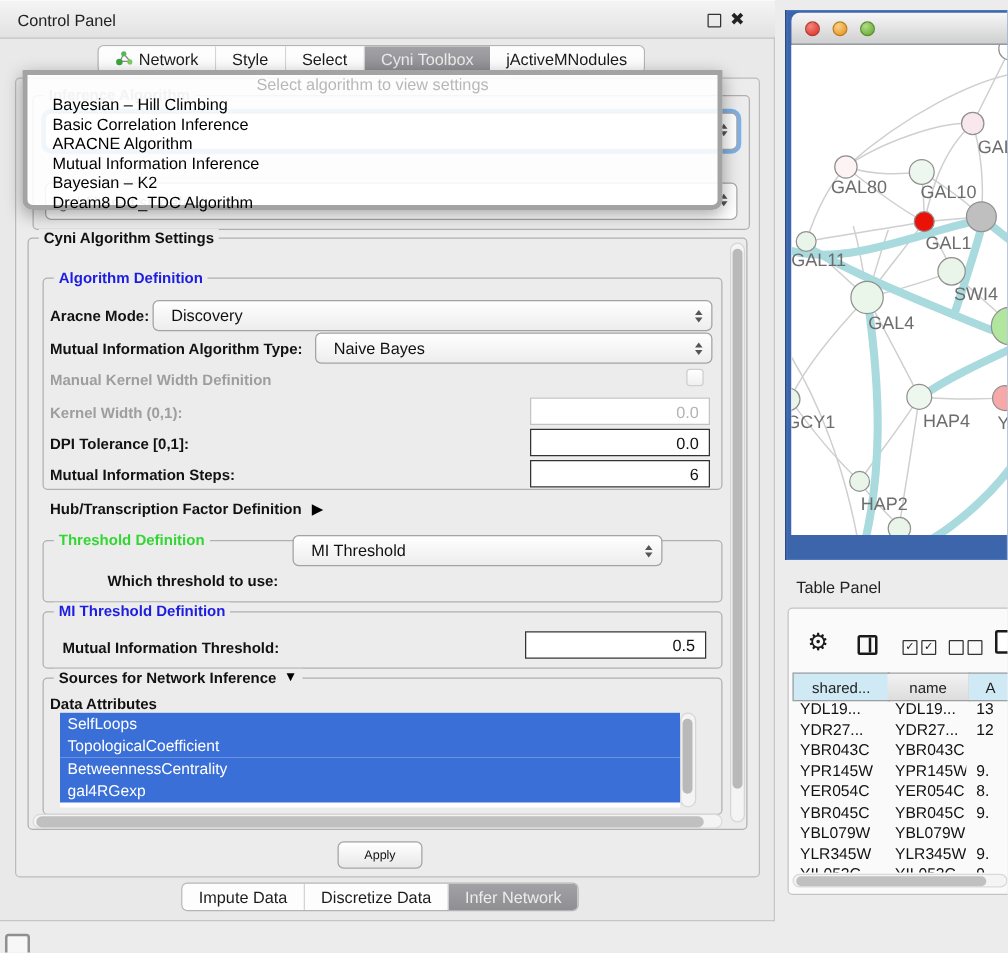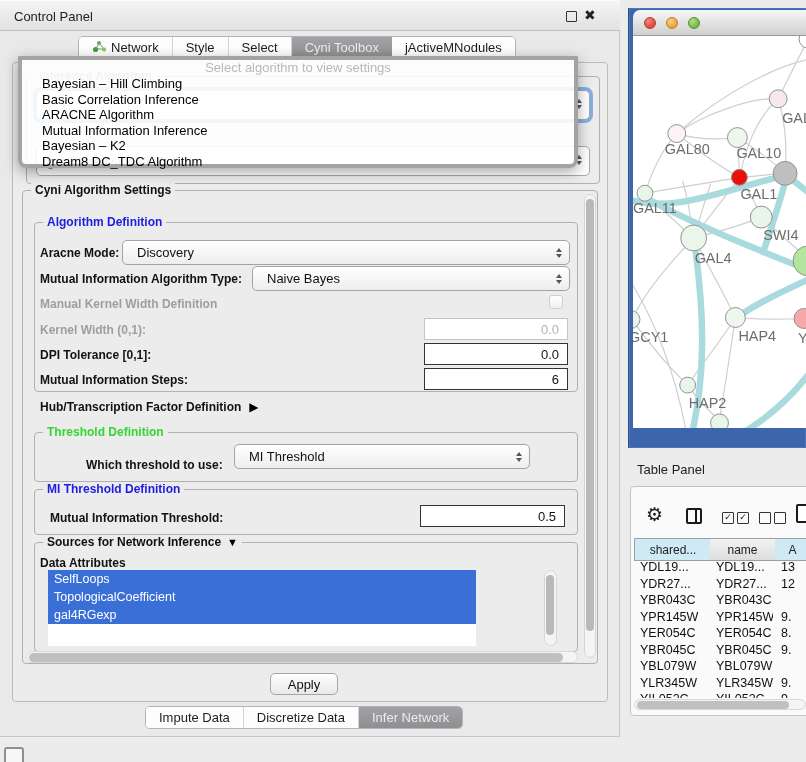--- a/index.html
+++ b/index.html
@@ -60,21 +60,21 @@
   
   .vtrack{background:#f4f4f4;border:1px solid #d6d6d6;border-radius:7px;}
   .vthumb{position:absolute;left:1px;width:8px;background:#b9b9b9;border-radius:5px;}
   .htrack{background:#f4f4f4;border:1px solid #d9d9d9;border-radius:7px;}
   .hthumb{position:absolute;top:1px;height:9px;background:#c0c0c0;border-radius:5px;}
 
   
   .attr-list{background:#fff;overflow:hidden;}
   .attr-row{height:18px;line-height:18px;padding-left:6px;font-size:12.5px;color:#fff;background:#3a6fd8;white-space:nowrap;}
 
-  .btn{background:linear-gradient(#ffffff,#e8e8e8);border:1px solid #a5a5a5;border-radius:5px;font-size:13px;color:#111;display:flex;align-items:center;justify-content:center;}
+  .btn{background:linear-gradient(#ffffff,#e8e8e8);border:1px solid #a5a5a5;border-radius:5px;font-size:10px;color:#111;display:flex;align-items:center;justify-content:center;}
 
   .tri-right{font-size:12px;color:#000;}
   .tri-down{font-size:11px;color:#000;}
 
   
   .netwin{left:628px;top:8px;width:178px;height:440px;background:#3d65ab;border-left:1px solid #2c4a85;
           box-shadow:inset 0 0 0 1px #4a77b8;}
   .net-titlebar{left:633px;top:10px;width:173px;height:26px;background:linear-gradient(#f7f7f7,#cfcfcf);
                 border-radius:7px 0 0 0;border-bottom:1px solid #9a9a9a;}
   .tl{width:12px;height:12px;border-radius:50%;top:7px;}
@@ -214,44 +214,45 @@
 
     <div class="abs" style="left:40px;top:400px;display:flex;align-items:center;gap:8px;">
       <span class="lab">Hub/Transcription Factor Definition</span>
       <span class="tri-right">▶</span>
     </div>
 
     <div class="abs group" style="left:34px;top:432px;width:544px;height:50px;">
       <span class="glabel green">Threshold Definition</span>
     </div>
     <div class="abs lab" style="left:86px;top:458px;">Which threshold to use:</div>
-    <div class="abs combo" style="left:234px;top:444px;width:296px;height:25px;">
+    <div class="abs combo" style="left:234px;top:428px;width:296px;height:25px;">
       <span>MI Threshold</span>
       <span class="cbx-arrows">
           <span class="arr-up"></span>
           <span class="arr-dn"></span>
         </span>
     </div>
 
     <div class="abs group" style="left:34px;top:489px;width:544px;height:46px;">
       <span class="glabel blue">MI Threshold Definition</span>
     </div>
     <div class="abs lab" style="left:50px;top:511px;">Mutual Information Threshold:</div>
     <div class="abs tfield" style="left:420px;top:505px;width:145px;height:22px;">0.5</div>
 
     <div class="abs group" style="left:34px;top:542px;width:544px;height:110px;">
       <span class="glabel" style="display:flex;gap:6px;align-items:center;">
         <span>Sources for Network Inference</span>
         <span class="tri-down">▼</span>
       </span>
     </div>
     <div class="abs lab" style="left:40px;top:556px;">Data Attributes</div>
-    <div class="abs attr-list" style="left:48px;top:570px;width:428px;height:76px;" id="attr-list">
+    <div class="abs attr-list" style="left:48px;top:570px;width:496px;height:76px;" id="attr-list">
         <div class="attr-row">SelfLoops</div>
         <div class="attr-row">TopologicalCoefficient</div>
+        <div class="attr-row">BetweennessCentrality</div>
         <div class="attr-row">gal4RGexp</div>
       </div>
     <div class="abs vtrack" style="left:544px;top:570px;width:13px;height:76px;">
       <div class="vthumb" style="top:4px;height:60px;"></div>
     </div>
     <div class="abs htrack" style="left:26px;top:651px;width:552px;height:12px;">
       <div class="hthumb" style="left:2px;width:534px;"></div>
     </div>
 
     <div class="abs btn" style="left:270px;top:673px;width:68px;height:22px;">Apply</div>

